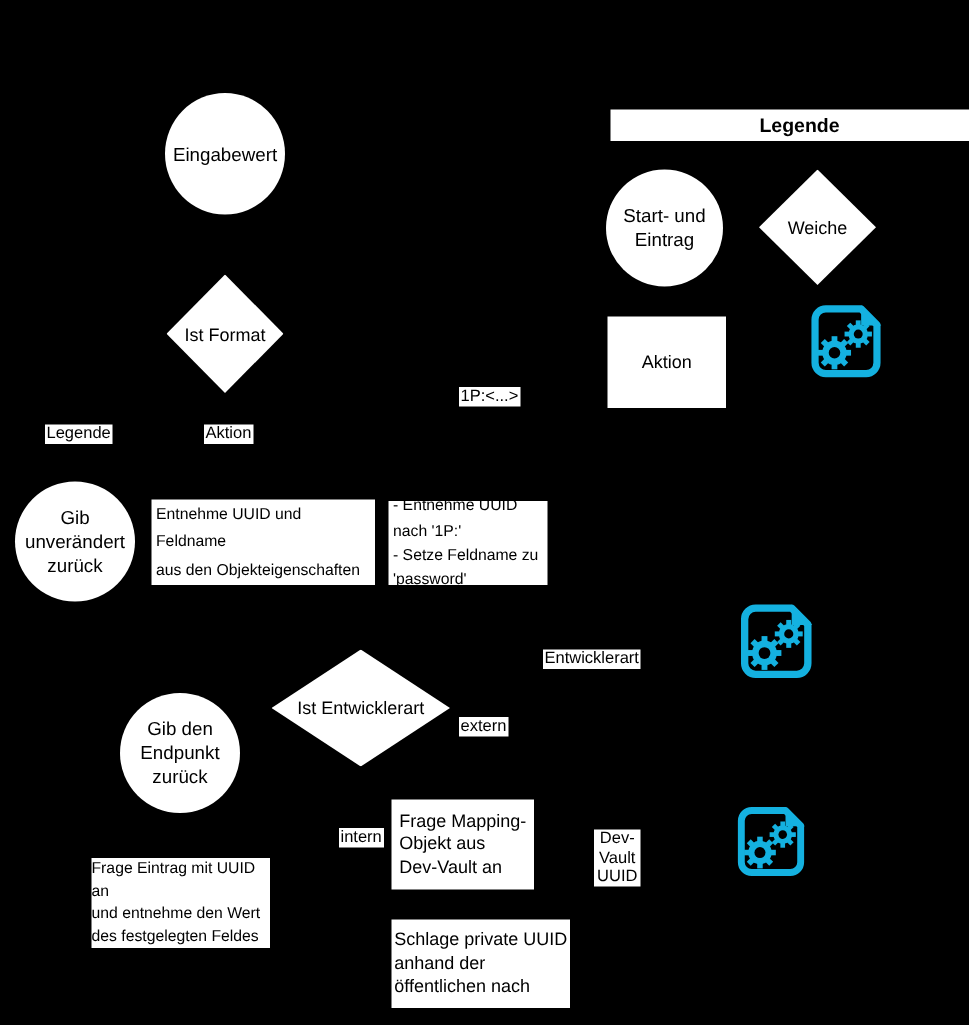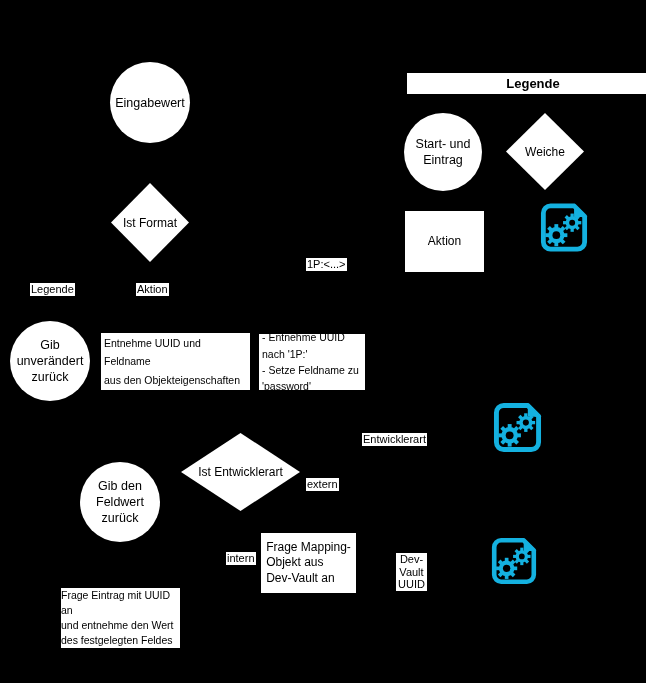--- a/index.html
+++ b/index.html
@@ -26,21 +26,21 @@
   }
   .box {
     background: var(--fill);
     display: flex; align-items: center; justify-content: center;
     text-align: left; white-space: pre-line; font-size: 12px; line-height: 1.3;
   }
   .box.small { font-size: 10.5px; }
   .box.leftalign { justify-content: flex-start; text-align: left; padding: 16px 3px; }
   .box.lh-tall { line-height: 1.75; }
   .box.lh-mid  { line-height: 1.55; }
-  .box.lh-low  { line-height: 1.42; margin-top: 16px; }
+  .box.lh-low  { line-height: 1.42; }
   .chip {
     background: var(--fill); color: var(--ink);
     font-size: 11px; line-height: 1.15; padding: 0 1px;
     white-space: pre-line; text-align: center; display: inline-block;
   }
   .legend-bar {
     background: var(--fill); display: flex; align-items: center; justify-content: center;
     font-weight: bold; font-size: 13px; margin-left: 14px;
   }
   .icon { position: absolute; color: var(--accent); }
@@ -102,40 +102,43 @@
 
   <span class="abs chip" style="left:362px;top:433px">Entwicklerart</span>
 
   <svg class="icon" style="left:493px;top:402px" width="49" height="51" viewBox="0 0 50 52">
       <use href="#gearDoc"></use>
     </svg>
 
   <span class="abs chip" style="left:306px;top:478px">extern</span>
 
   <div class="abs circle" style="left:80px;top:462px;width:80px;height:80px">Gib den
-Feldwert
+Endpunkt
 zurück</div>
 
   <span class="abs chip" style="left:226px;top:552px">intern</span>
 
   <div class="abs box" style="left:261px;top:533px;width:95px;height:60px">Frage Mapping-
 Objekt aus
 Dev-Vault an</div>
 
   <span class="abs chip" style="left:396px;top:553px;width:31px">Dev-Vault
 UUID</span>
 
   <svg class="icon" style="left:491px;top:536px" width="46" height="50" viewBox="0 0 50 52">
       <use href="#gearDoc"></use>
     </svg>
 
   <div class="abs box small lh-low" style="left:61px;top:572px;width:119px;height:60px">Frage Eintrag mit UUID an
 und entnehme den Wert
 des festgelegten Feldes</div>
 
+  <div class="abs box" style="left:261px;top:613px;width:119px;height:59px">Schlage private UUID
+anhand der
+öffentlichen nach</div>
 
   <div class="abs legend-bar" style="left:393px;top:73px;width:252px;height:21px">Legende</div>
 
   <div class="abs circle" style="left:404px;top:113px;width:78px;height:78px">Start- und
 Eintrag</div>
 
   <div class="abs diamond" style="left:506px;top:113px;width:78px;height:77px">Weiche</div>
 
   <div class="abs box" style="left:405px;top:211px;width:79px;height:61px">Aktion</div>
 

